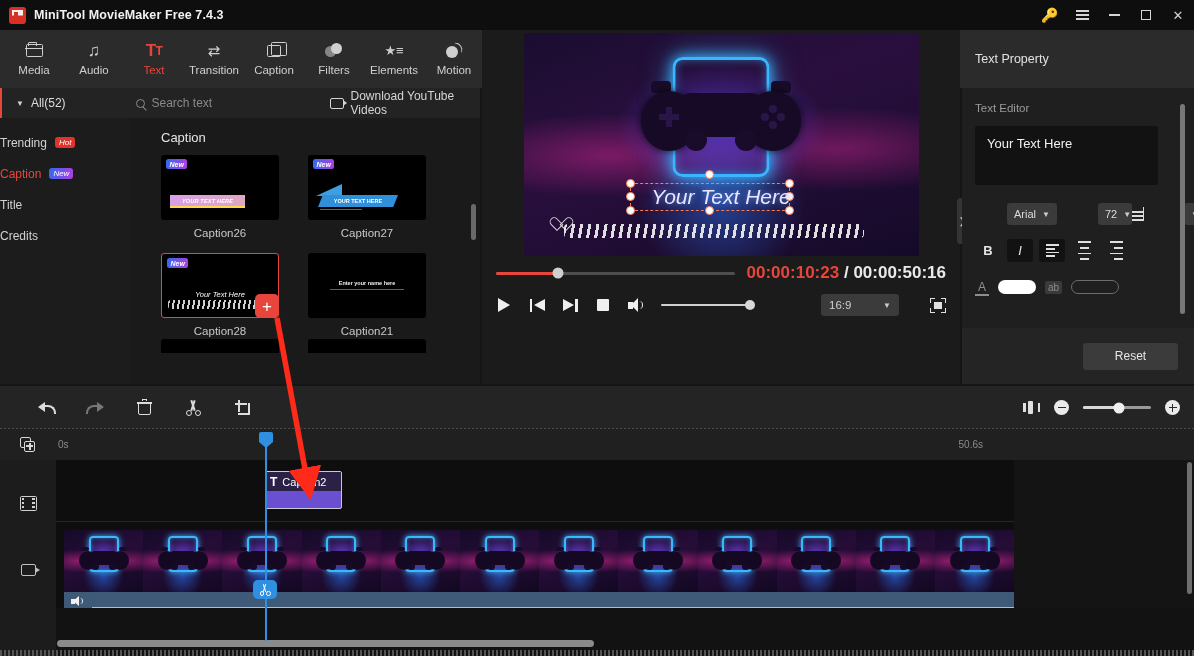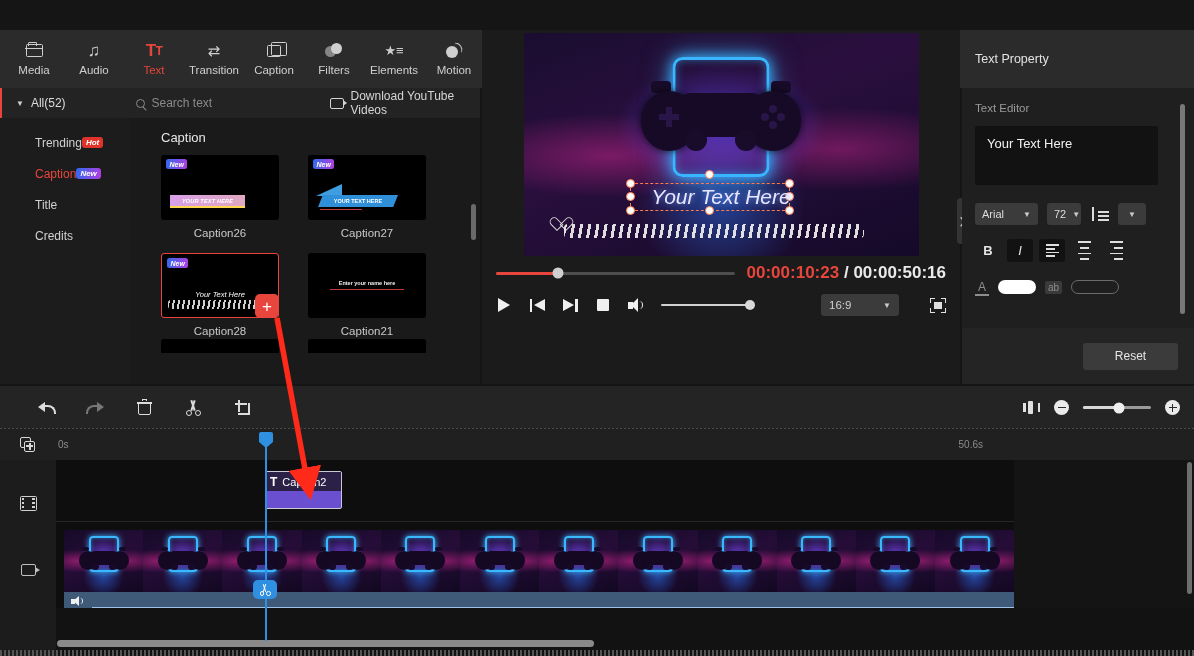--- a/index.html
+++ b/index.html
@@ -91,27 +91,27 @@
   .mag { width:9px;height:9px;border:1.4px solid #8a8a8a;border-radius:50%;position:relative;display:inline-block;}
   .mag::after{content:"";position:absolute;right:-3.5px;bottom:-3px;width:5px;height:1.4px;background:#8a8a8a;transform:rotate(45deg);}
   .yt { display:flex; align-items:center; gap:7px; font-size:12px; color:#d5d5d5;}
   .yt-ico{width:15px;height:11px;border:1.4px solid #d5d5d5;border-radius:2px;position:relative;}
   .yt-ico::after{content:"";position:absolute;right:-4px;top:1.5px;border-left:4px solid #d5d5d5;border-top:3px solid transparent;border-bottom:3px solid transparent;}
 
   .lib-cats {
     position: absolute; left: 0; top: 30px; width: 130px; height: 266px; background: #1c1c1c;
   }
   .cat {
-    height: 31px; display: flex; align-items: center; 
-    padding-left: 35px; font-size: 12px; color: #d2d2d2;
+    height: 31px; display: flex; align-items: center; gap: 8px;
+    font-size: 12px; color: #d2d2d2;
   }
   .cat.first { margin-top: 9px; }
   .cat.active { color: #e8463c; }
   .tag {
-    font-size: 8px; font-weight: bold; font-style: italic; color: #fff;
+    font-size: 8px; font-weight: normal; font-style: italic; color: #fff;
     padding: 1.5px 4px 1.5px 4px; border-radius: 3px; line-height: 1;
   }
   .tag.hot { background: #e0342b; }
   .tag.new { background: linear-gradient(100deg,#2e6bf0,#b43ce0); }
 
   .lib-grid {
     position: absolute; left: 130px; top: 30px; width: 350px; height: 266px;
     background: #1a1a1a; overflow: hidden;
   }
   .grid-title { font-size: 13px; color: #e6e6e6; padding: 12px 0 0 31px; }
@@ -283,21 +283,21 @@
   .rp-body{position:relative;height:240px;background:#1f1f1f;padding:14px 0 0 13px;}
   .rp-sub{font-size:11.5px;color:#9a9a9a;}
   .text-area{
     margin-top:12px;width:183px;height:59px;background:#121212;border:none;
     color:#f0f0f0;font-size:13px;padding:10px 12px;border-radius:2px;resize:none;
     font-family:"Liberation Sans",sans-serif;
   }
   .fmt-row{display:flex;align-items:center;gap:9px;margin-top:14px;}
   .sel{
     height:22px;background:#3b3b3b;border-radius:3px;display:flex;align-items:center;
-    justify-content:space-between;padding:0 7px;font-size:11px;color:#dcdcdc;gap:6px;
+    justify-content:space-between;padding:0 7px;font-size:11px;color:#dcdcdc;gap:6px;margin-left:32px;
   }
   .sel.font{width:63px;} .sel.size{width:34px;} .sel.tiny{width:28px;justify-content:center;}
   .chev{font-size:8px;color:#ccc;}
   .ls-ico{position:relative;width:17px;height:14px;margin-left:2px;}
   .ls-ico i{position:absolute;right:0;height:1.6px;background:#dcdcdc;}
   .ls-ico i:nth-child(1){top:0;width:11px;}
   .ls-ico i:nth-child(2){top:4px;width:11px;}
   .ls-ico i:nth-child(3){top:8px;width:11px;}
   .ls-ico i:nth-child(4){top:12px;width:11px;}
   .ls-ico b{position:absolute;left:0;top:0;width:1.5px;height:14px;background:#dcdcdc;}
@@ -458,20 +458,41 @@
     background:repeating-linear-gradient(90deg,#4a4a4a 0 2px,transparent 2px 4px);}
 
   
   .arrow-svg{position:absolute;left:0;top:0;width:1194px;height:656px;pointer-events:none;z-index:40;}
 </style>
 </head>
 <body>
 
 <div class="app">
 
+  <div class="titlebar">
+    <div class="logo"></div>
+    <div class="app-title">MiniTool MovieMaker Free 7.4.3</div>
+    <div class="win-btns">
+      <div class="win-btn key">🔑</div>
+      <div class="win-btn">
+          <span class="hamburger">
+            <i></i>
+            <i></i>
+            <i></i>
+          </span>
+        </div>
+      <div class="win-btn">
+          <span class="dash"></span>
+        </div>
+      <div class="win-btn">
+          <span class="sq"></span>
+        </div>
+      <div class="win-btn">✕</div>
+    </div>
+  </div>
 
   <div class="topnav">
     <div class="nav-item">
       <div class="nav-ico">
           <span class="ic-folder"></span>
         </div>
       <div class="nav-label">Media</div>
     </div>
     <div class="nav-item">
       <div class="nav-ico" style="font-size:17px">♫</div>

